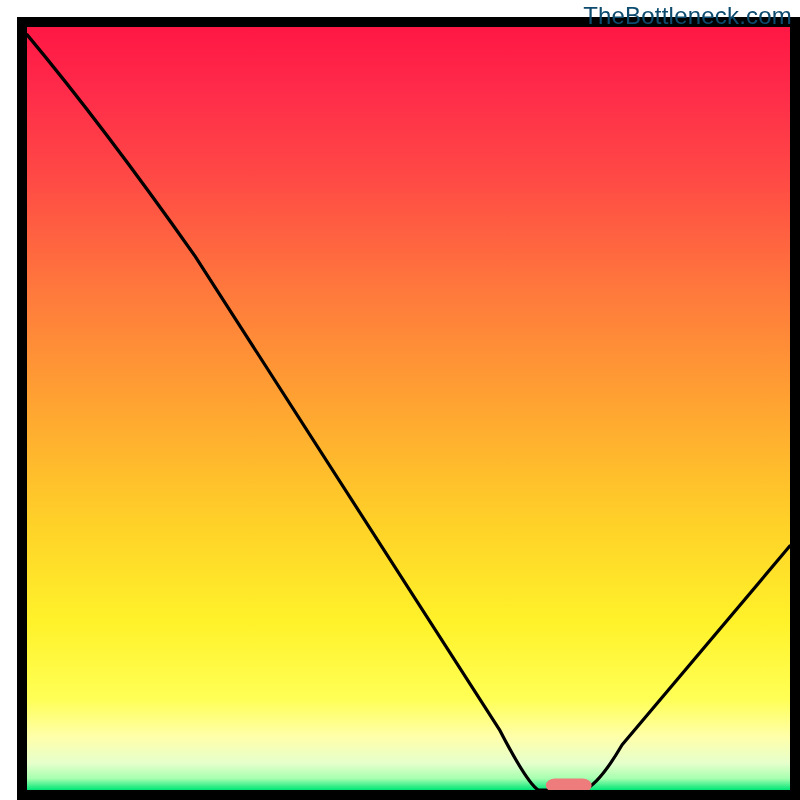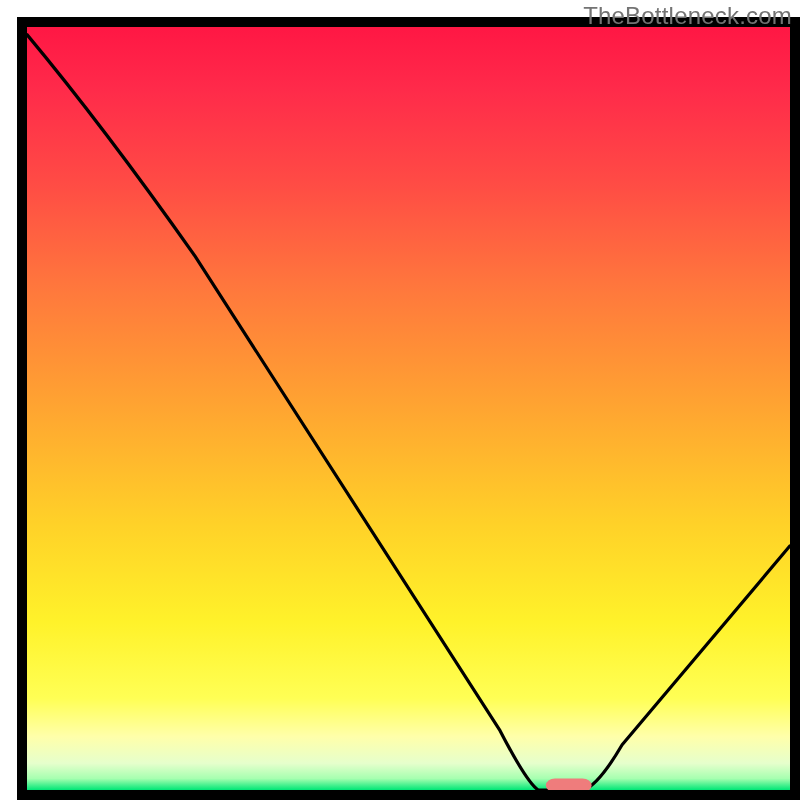--- a/index.html
+++ b/index.html
@@ -15,21 +15,21 @@
     width: 800px;
     height: 800px;
   }
   .watermark {
     position: absolute;
     top: 2px;
     right: 8px;
     font-family: Arial, Helvetica, sans-serif;
     font-size: 24px;
     font-weight: 500;
-    color: #737373;
+    color: #0c4a6e;
     letter-spacing: 0.2px;
     z-index: 10;
   }
   svg.chart {
     position: absolute;
     left: 0;
     top: 0;
   }
   
 </style>

